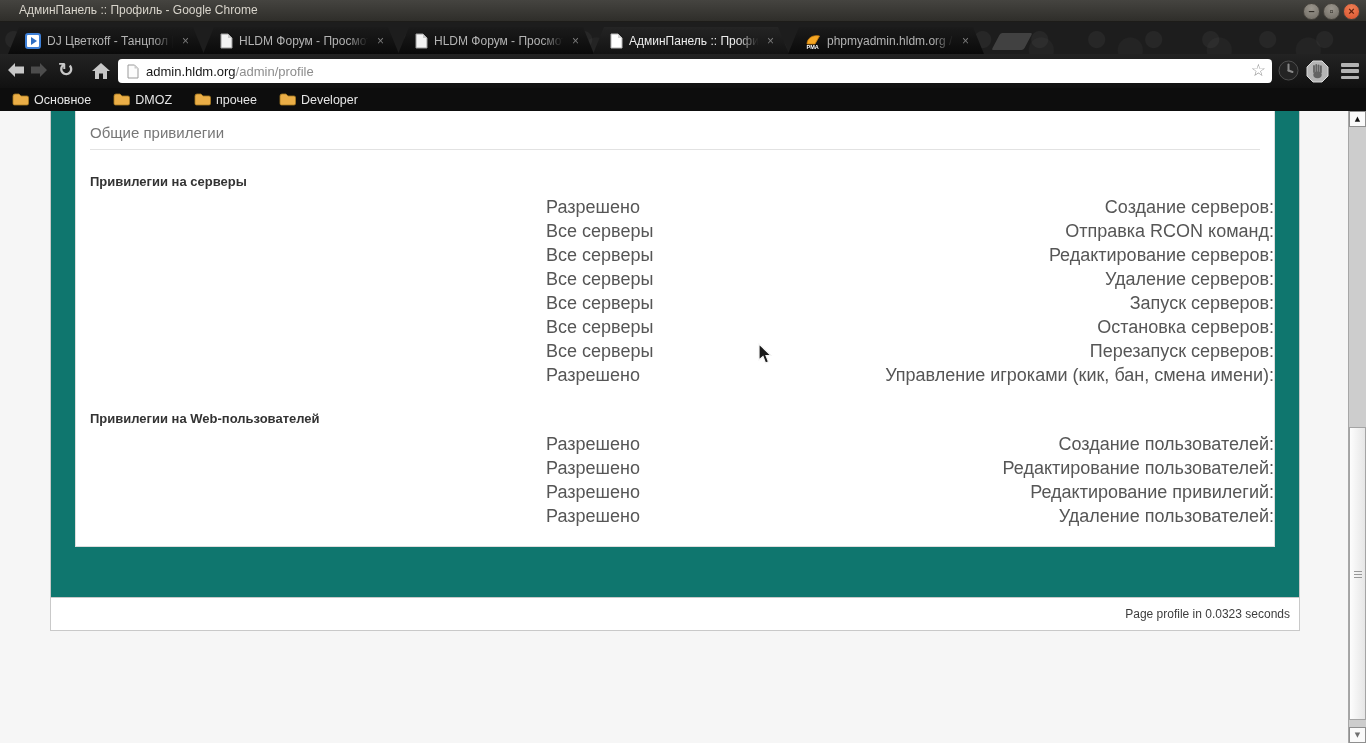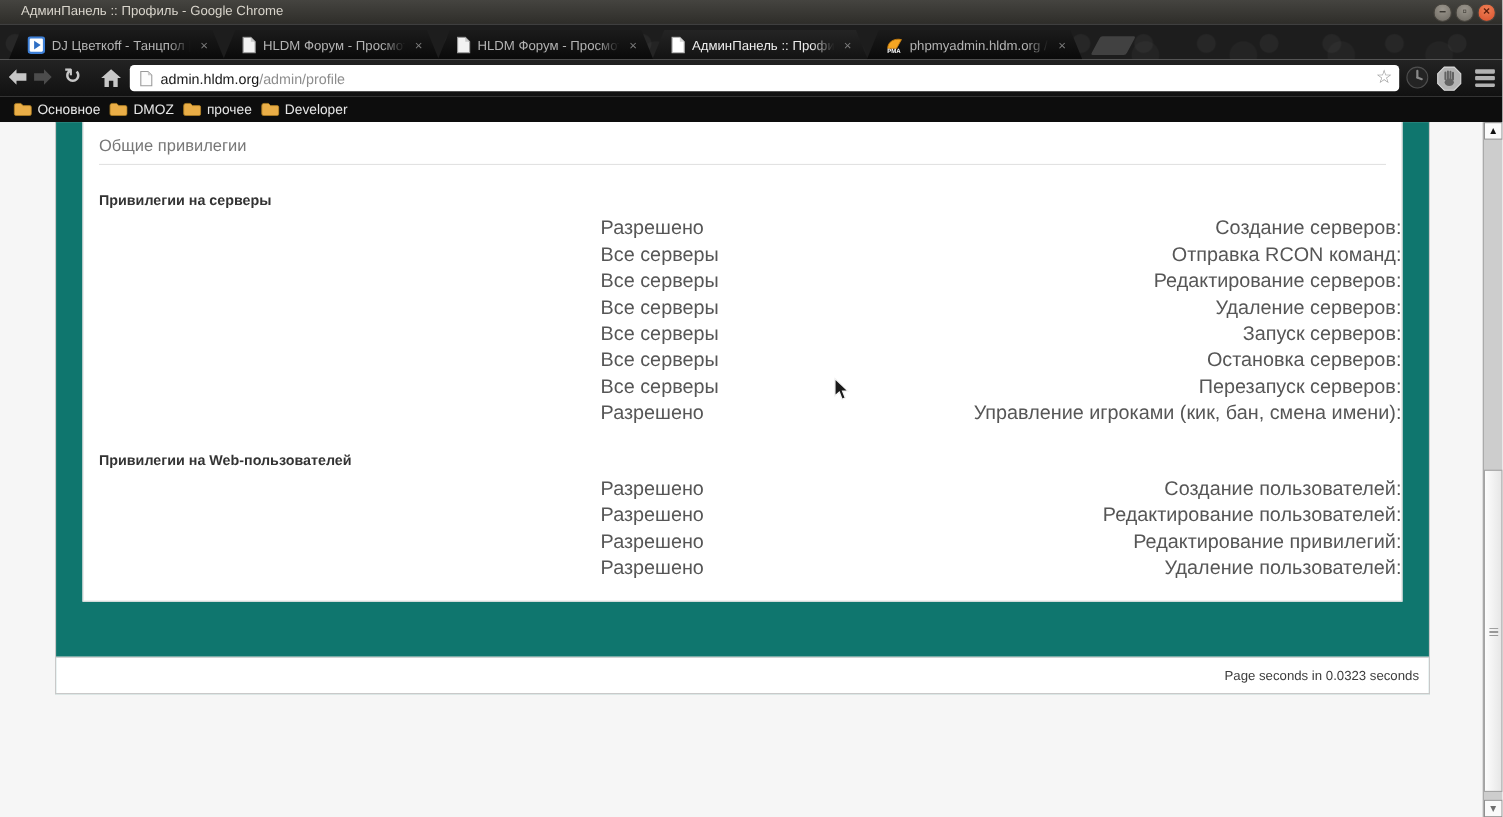--- a/index.html
+++ b/index.html
@@ -45,21 +45,21 @@
   .url-path { font-size:13px; color:#8d8d8d; }
   .star-glyph { position:absolute; right:6px; top:1px; font-size:17px; color:#939393;
     font-family:"DejaVu Sans", sans-serif; }
   .ext-icon { position:absolute; top:6px; }
   .menu-btn { position:absolute; left:1341px; top:9px; width:18px; height:16px;
     display:flex; flex-direction:column; justify-content:space-between; }
   .menu-bar { height:3.5px; background:#b2b2b2; border-radius:1px; }
 
   
   .bookmarksbar { position:absolute; top:88px; left:0; width:1366px; height:23px; background:#0d0d0d;
-    display:flex; align-items:center; padding-left:8px; }
+    display:flex; align-items:center; padding-left:8px; gap:14px; }
   .bookmark { display:flex; align-items:center; gap:5px; padding:1px 4px; }
   .bookmark-label { font-size:12.5px; color:#e6e6e6; }
 
   
   .content { position:absolute; top:111px; left:0; width:1348px; height:632px; background:#f6f6f6; overflow:hidden; }
   .outer { position:absolute; left:50px; top:0; width:1250px; height:520px; background:#0f766e;
     border-left:1px solid #c9c9c9; border-right:1px solid #c9c9c9; border-bottom:1px solid #c9c9c9; }
   .card { position:absolute; left:24px; top:-20px; width:1200px; height:456px; background:#fff;
     border:1px solid #ddd; overflow:hidden; }
   .card-title { margin:32px 14px 0; font-size:15px; color:#777; }
@@ -272,21 +272,21 @@
       <div class="row">
         <span>Редактирование привилегий:</span>
         <span class="value">Разрешено</span>
       </div>
       <div class="row">
         <span>Удаление пользователей:</span>
         <span class="value">Разрешено</span>
       </div>
     </div>
 
-    <div class="render-strip"><span>Page seconds in </span><b>0.0323</b><span> seconds</span></div>
+    <div class="render-strip"><span>Page profile in </span><b>0.0323</b><span> seconds</span></div>
   </div>
 
 </div>
 
 <div class="scrollbar">
   <div class="sb-btn up">▲</div>
   <div class="sb-thumb">
     <div class="sb-grip"></div>
   </div>
   <div class="sb-btn down">▼</div>

